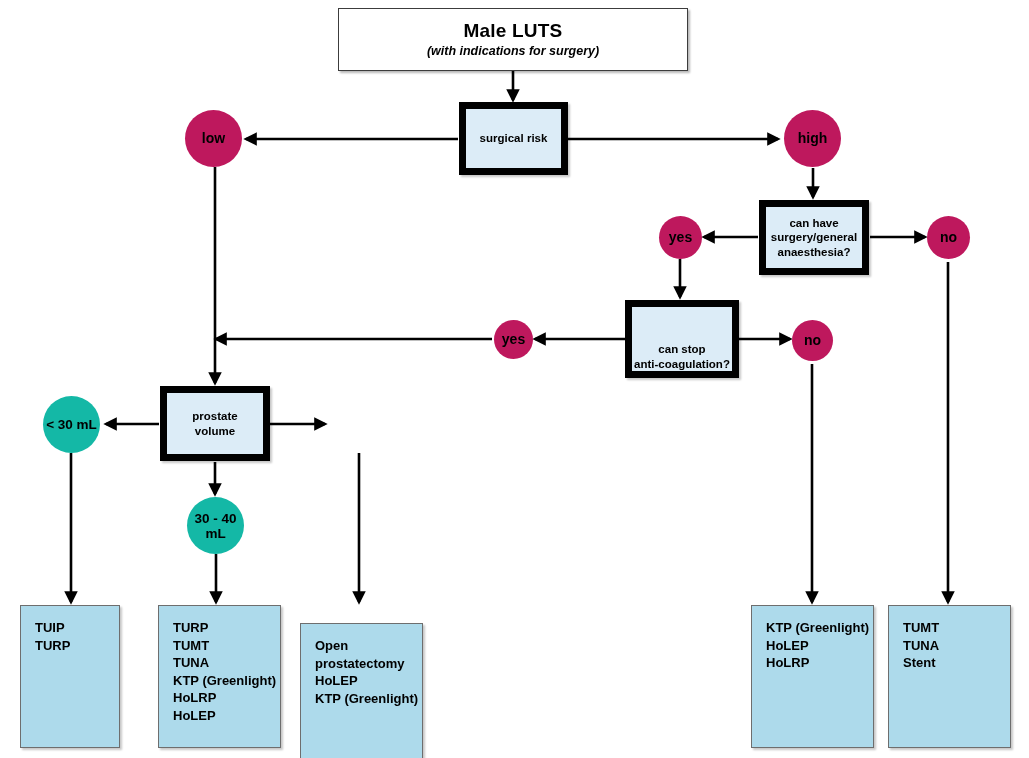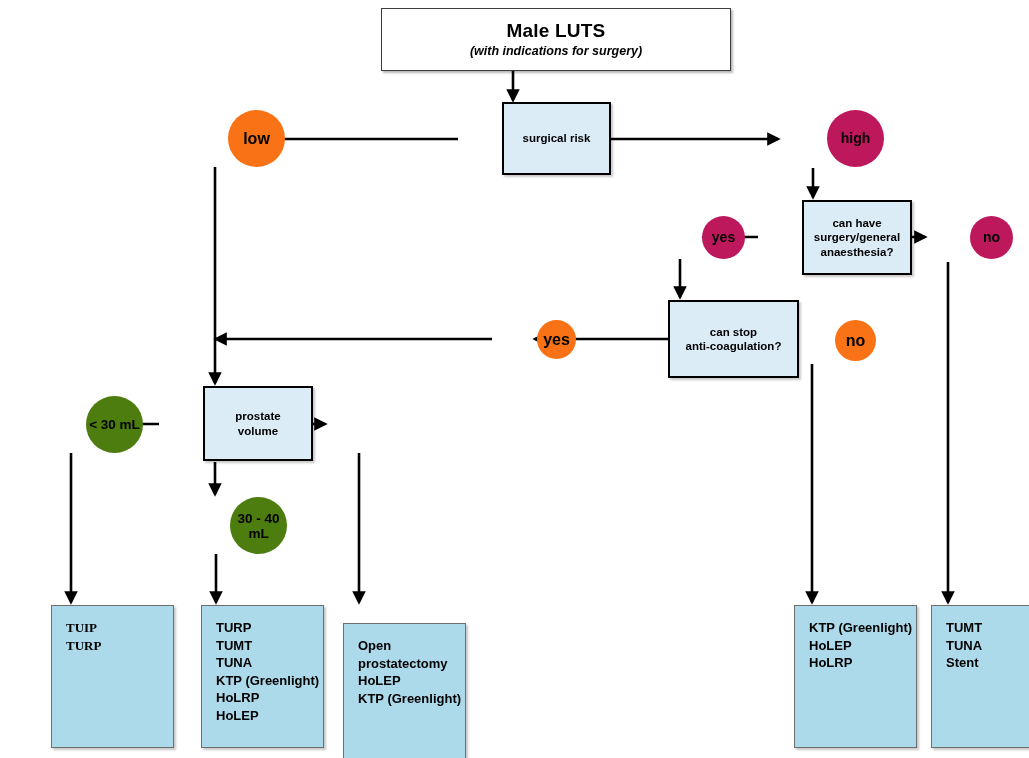--- a/index.html
+++ b/index.html
@@ -24,21 +24,20 @@
     pointer-events: none;
   }
   .node {
     position: absolute;
     box-sizing: border-box;
     display: flex;
     align-items: center;
     justify-content: center;
     text-align: center;
     color: #000000;
-    margin-left: 43px;
   }
   
   .box-white {
     background: #ffffff;
     border: 1px solid #3c3c3c;
     box-shadow: 2px 2px 2px rgba(0,0,0,0.28);
     flex-direction: column;
   }
   .title-main {
     font-size: 19px;
@@ -49,21 +48,21 @@
   .title-sub {
     font-size: 12.5px;
     font-weight: bold;
     line-height: 16px;
     margin-top: 1px;
     font-style: italic;
   }
   
   .box-pale {
     background: #dcecf7;
-    border: 2px solid #000000;
+    border: 7px solid #000000;
     box-shadow: 2px 2px 2px rgba(0,0,0,0.22);
     font-size: 11.5px;
     font-weight: bold;
     line-height: 14.5px;
   }
   
   .box-outcome {
     background: #addaeb;
     border: 1px solid #6e6e6e;
     box-shadow: 2px 2px 2px rgba(0,0,0,0.22);
@@ -76,29 +75,29 @@
     padding: 13px 0 0 14px;
     white-space: pre-line;
   }
   
   .circle {
     border-radius: 50%;
     font-weight: bold;
     line-height: 15px;
   }
   .circle-dark {
-    background: #f97316;
-    font-size: 16px;
+    background: #be185d;
+    font-size: 14px;
   }
   .circle-light {
     background: #be185d;
     font-size: 14px;
   }
   .circle-mid {
-    background: #4d7c0f;
+    background: #14b8a6;
     font-size: 13.5px;
   }
 </style>
 </head>
 <body>
 
 <div id="canvas">
 
   <svg id="edges" viewBox="0 0 1029 758">
     <defs>
@@ -156,21 +155,21 @@
   <div class="node box-pale" style="left:459px; top:102px; width:109px; height:73px;">
     <span>surgical risk</span>
   </div>
 
   <div class="node box-pale" style="left:759px; top:200px; width:110px; height:75px; white-space:pre-line;">
     <span>can have
 surgery/general
 anaesthesia?</span>
   </div>
 
-  <div class="node box-pale" style="left:625px; top:300px; width:131px; height:78px; white-space:pre-line;">
+  <div class="node box-pale" style="left:625px; top:300px; width:114px; height:78px; white-space:pre-line;align-items:flex-end;">
     <span>can stop
 anti-coagulation?</span>
   </div>
 
   <div class="node box-pale" style="left:160px; top:386px; width:110px; height:75px; white-space:pre-line;">
     <span>prostate
 volume</span>
   </div>
 
   <div class="node circle circle-dark" style="left:185px; top:110px; width:57px; height:57px;">
@@ -200,21 +199,21 @@
   <div class="node circle circle-mid" style="left:43px; top:396px; width:57px; height:57px;">
     <span>&lt; 30 mL</span>
   </div>
 
 
   <div class="node circle circle-mid" style="left:187px; top:497px; width:57px; height:57px; white-space:pre-line;">
     <span>30 - 40
 mL</span>
   </div>
 
-  <div class="node box-outcome" style="left:8px; top:605px; width:123px; height:143px;font-family:Liberation Serif, serif;">
+  <div class="node box-outcome" style="left:20px; top:605px; width:100px; height:143px;">
     <span>TUIP
 TURP</span>
   </div>
 
   <div class="node box-outcome" style="left:158px; top:605px; width:123px; height:143px;">
     <span>TURP
 TUMT
 TUNA
 KTP (Greenlight)
 HoLRP

